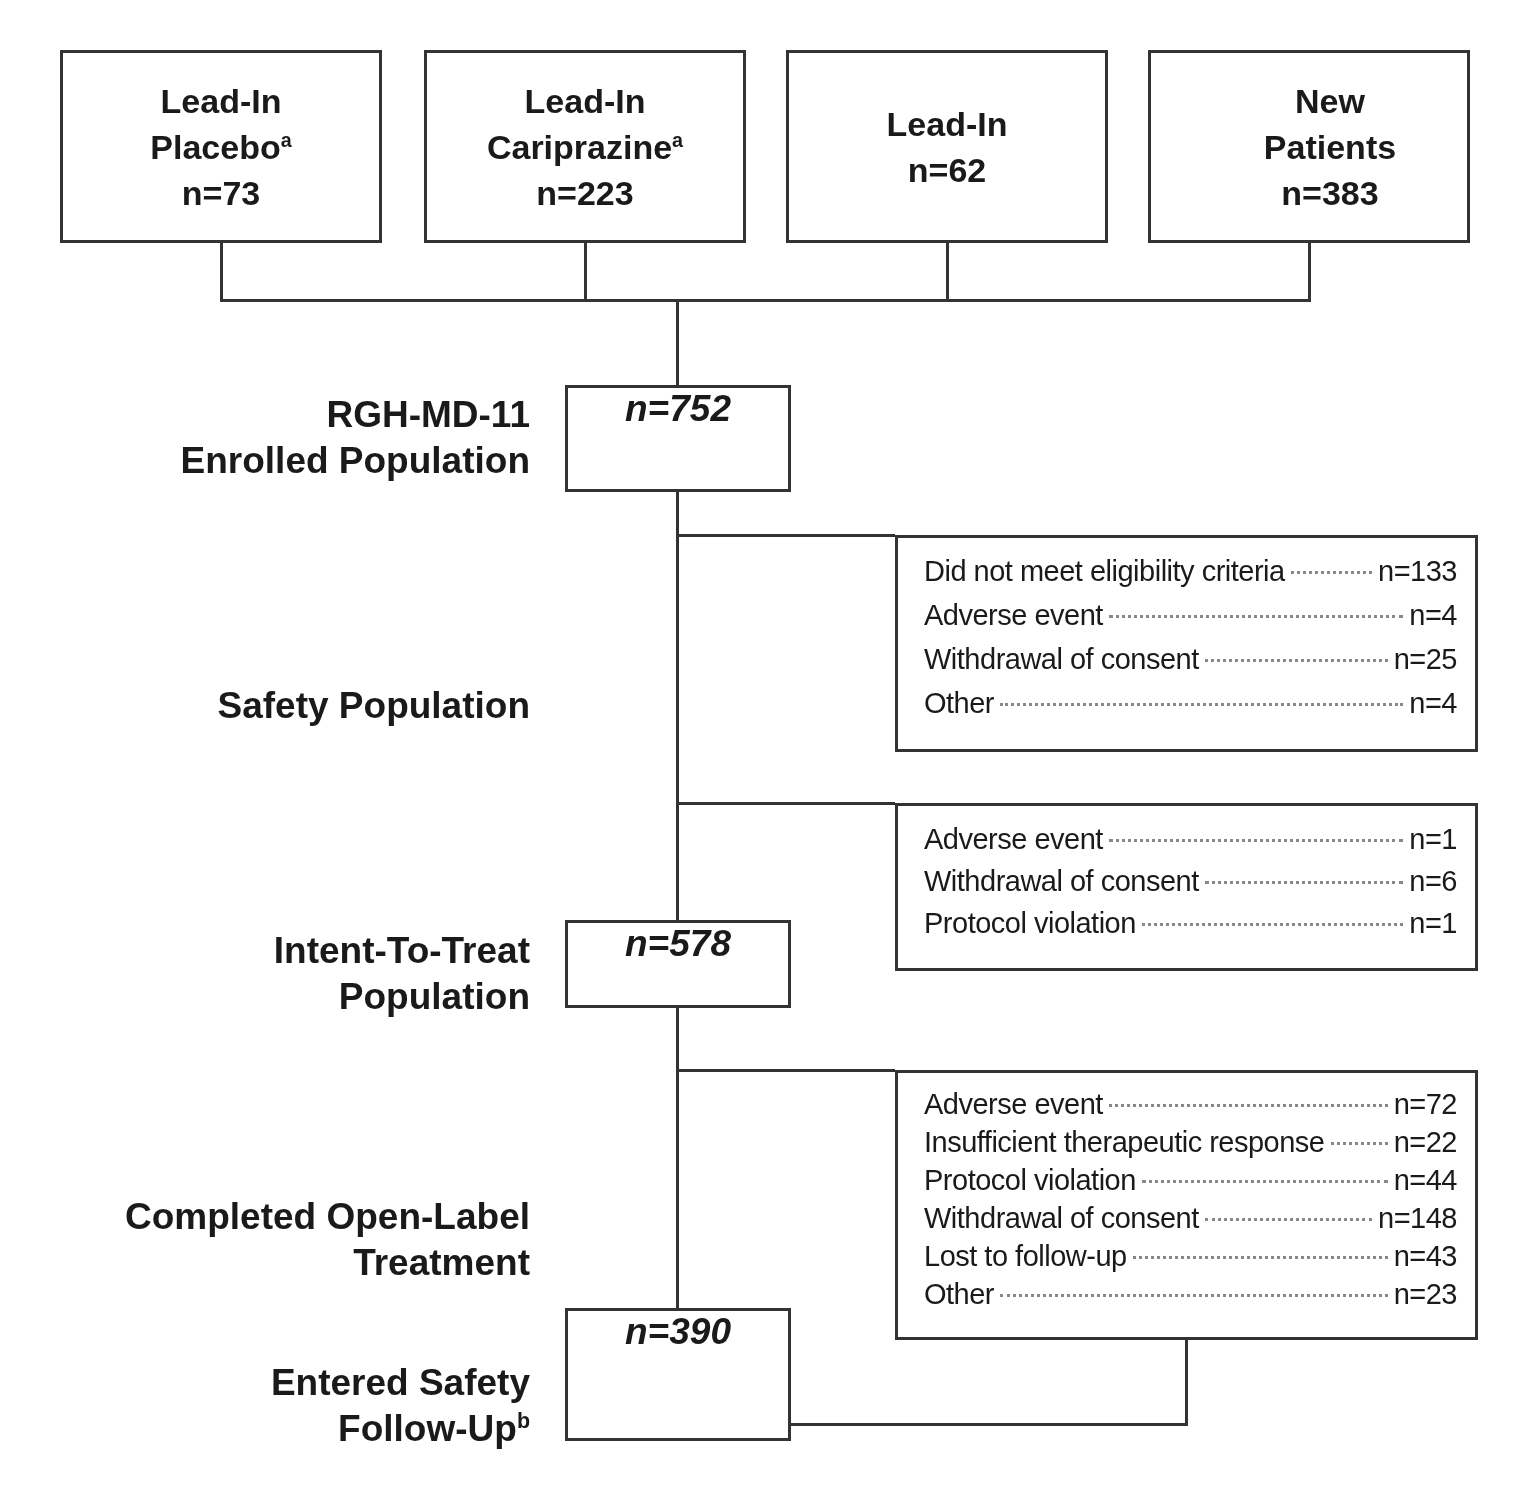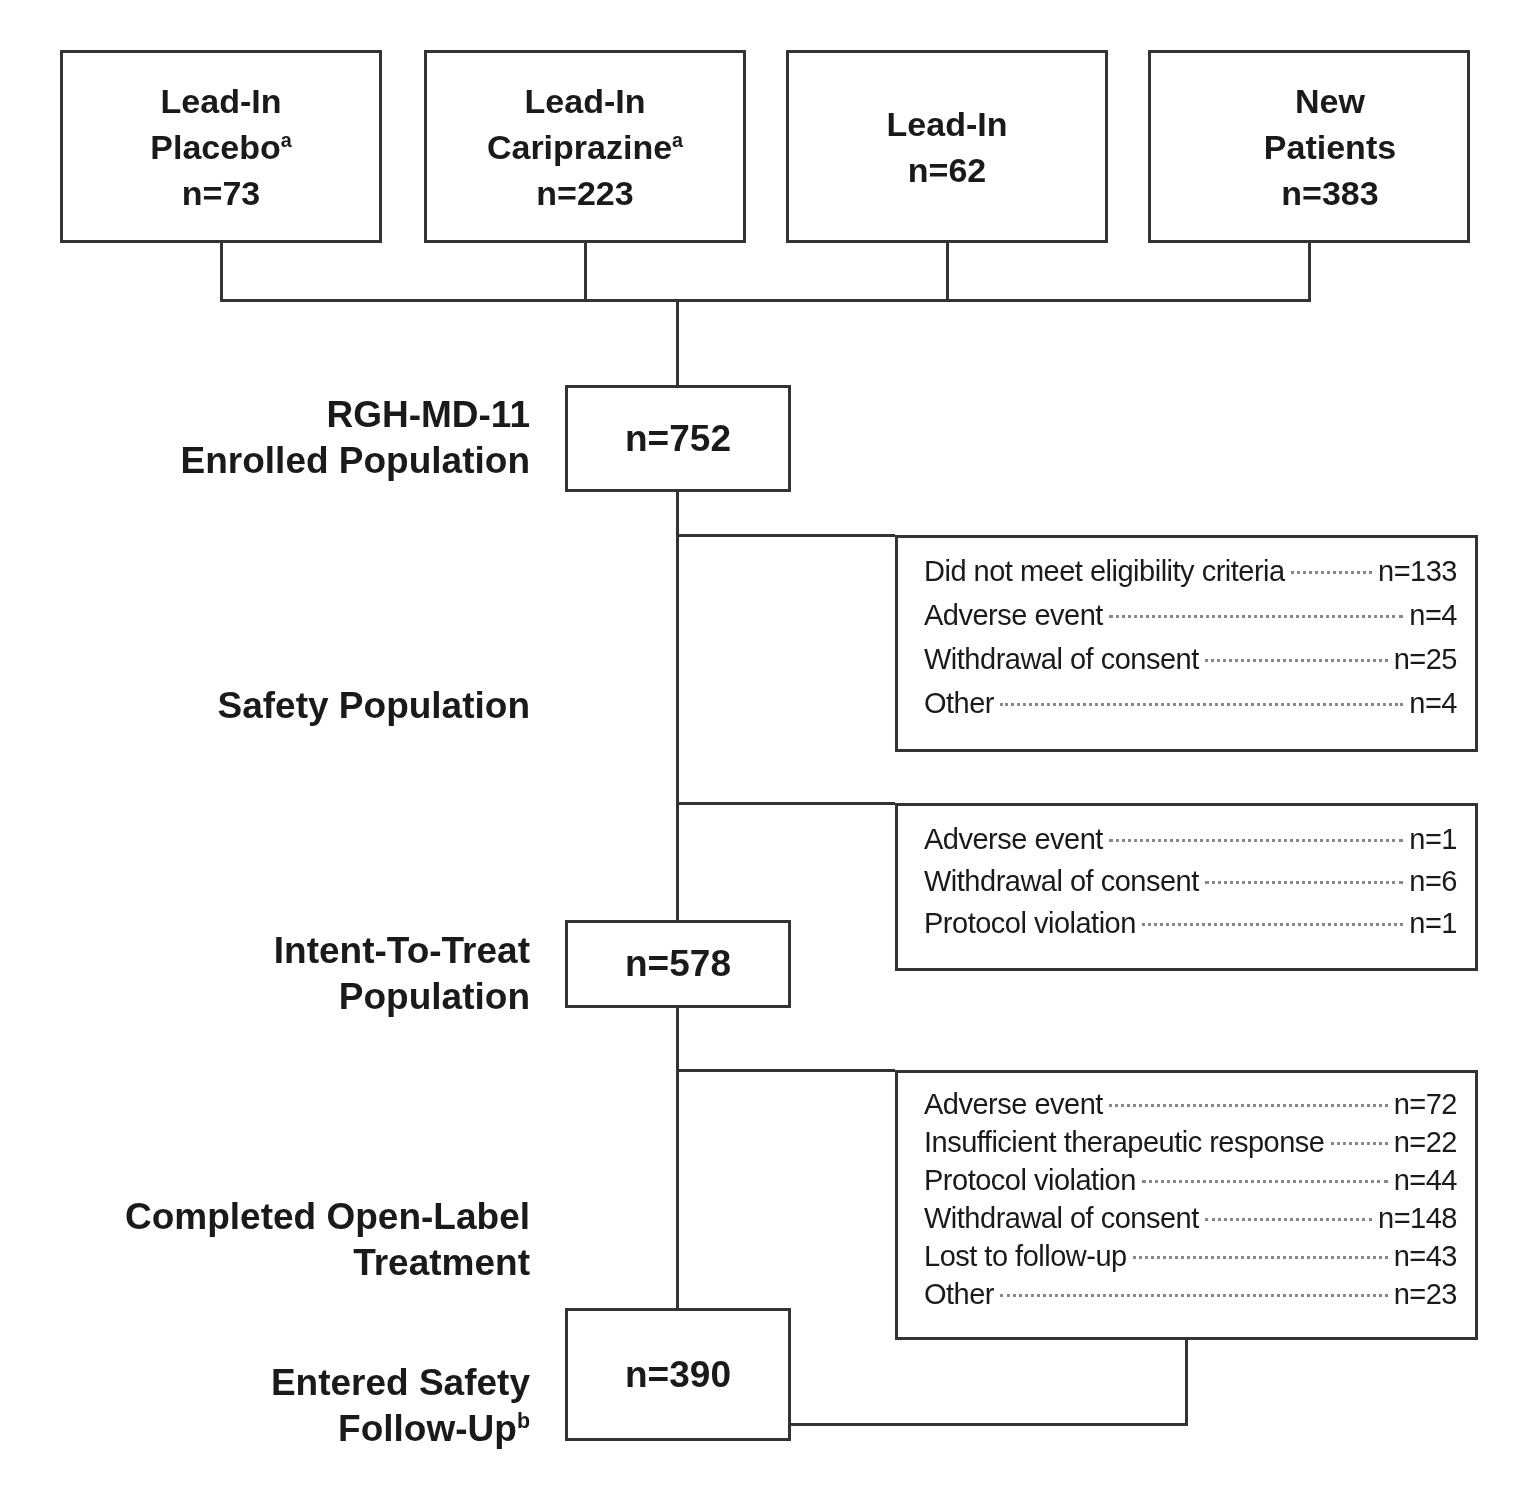--- a/index.html
+++ b/index.html
@@ -12,22 +12,22 @@
 
   
   .box { position:absolute; border:3px solid #333; background:#fff; z-index:2; }
 
   
   .tbox { top:30px; width:322px; height:193px; display:flex; flex-direction:column;
           justify-content:center; align-items:center; text-align:left;
           font-weight:bold; font-size:34px; line-height:46px;margin-top:20px; }
 
   
-  .flow-box { left:565px; width:226px; display:flex; align-items:center; justify-content:center;
-              font-weight:bold; font-size:37px; }
+  .flow-box { left:565px; width:226px; display:flex; justify-content:center;
+              font-weight:bold; font-size:37px;font-style:italic; }
 
   
   .flow-label { position:absolute; right:1000px; width:560px; text-align:right;
                 font-weight:bold; font-size:37px; line-height:46px;
                 white-space:pre-line; z-index:2; }
 
   
   .xbox { left:895px; width:583px; display:flex; flex-direction:column;
           justify-content:space-around; padding:12px 18px 24px 26px;
           font-size:29px; letter-spacing:-0.5px; z-index:2; }

